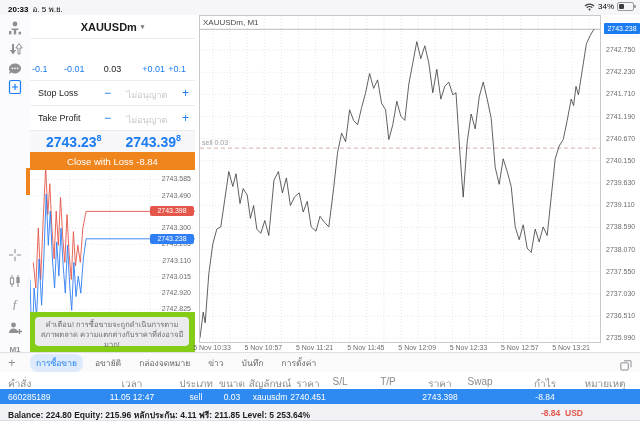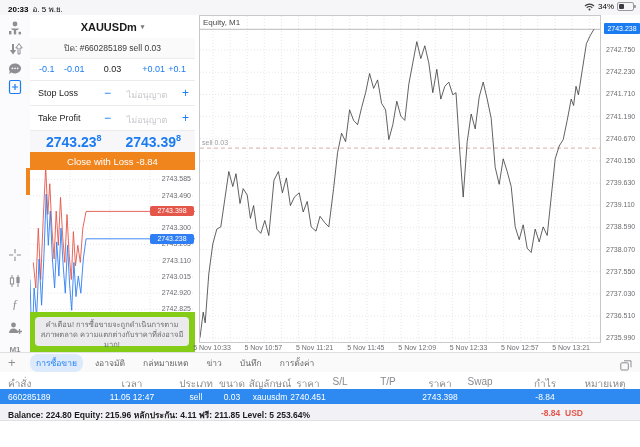--- a/index.html
+++ b/index.html
@@ -21,21 +21,21 @@
   .orange-strip{position:absolute;left:26px;top:168px;width:4px;height:27px;background:var(--button_orange);}
   
   .panel{position:absolute;left:30px;top:15px;width:165px;height:155px;background:#fff;border-right:1px solid #d6d6d9;}
   .sym-header{position:absolute;left:0;right:0;top:0;height:23px;border-bottom:1px solid #ececee;
               display:flex;align-items:center;justify-content:center;font-size:11px;font-weight:bold;color:#1c1c1e;}
   .sym-header .caret{font-size:7px;color:#7a7a7e;margin-left:4px;}
   .pos-info{position:absolute;left:0;right:0;top:23px;height:20px;background:#fafafa;border-bottom:1px solid #ececee;
             display:flex;align-items:center;justify-content:center;font-size:8.5px;color:#3a3a3c;}
   .vol-row{position:absolute;left:0;right:0;top:43px;height:22px;border-bottom:1px solid #ececee;font-size:9px;}
   .vol-row span{position:absolute;top:6px;}
-  .vol-dec-big{left:9px;color:var(--accent_blue);}
+  .vol-dec-big{left:2px;color:var(--accent_blue);}
   .vol-dec-sm{left:34px;color:var(--accent_blue);}
   .vol-val{left:50%;transform:translateX(-50%);color:#1c1c1e;}
   .vol-inc-sm{right:30px;color:var(--accent_blue);}
   .vol-inc-big{right:9px;color:var(--accent_blue);}
   .sltp-row{position:absolute;left:0;right:0;height:25px;border-bottom:1px solid #ececee;font-size:9px;}
   .sltp-row .lbl{position:absolute;left:8px;top:8px;color:#1c1c1e;}
   .sltp-row .minus{position:absolute;left:74px;top:6px;color:var(--accent_blue);font-size:12px;}
   .sltp-row .ph{position:absolute;left:86px;top:8px;width:62px;text-align:center;color:#c7c7cc;}
   .sltp-row .plus{position:absolute;right:6px;top:6px;color:var(--accent_blue);font-size:12px;}
   .price-row{position:absolute;left:0;right:0;top:116px;height:21px;background:#f7f7f9;border-bottom:1px solid #ececee;}
@@ -164,21 +164,20 @@
     </span>
     <span class="tf-label" style="top:330px">M1</span>
   </div>
   <div class="orange-strip"></div>
 
   <div class="panel">
     <div class="sym-header">
       <span>XAUUSDm</span>
       <span class="caret">▾</span>
     </div>
-    <div class="pos-info">ปิด: #660285189 sell 0.03</div>
     <div class="vol-row">
       <span class="vol-dec-big">-0.1</span>
       <span class="vol-dec-sm">-0.01</span>
       <span class="vol-val">0.03</span>
       <span class="vol-inc-sm">+0.01</span>
       <span class="vol-inc-big">+0.1</span>
     </div>
     <div class="sltp-row" style="top:65px">
       <span class="lbl">Stop Loss</span>
       <span class="minus">−</span>
@@ -226,21 +225,21 @@
         <div class="tick-badge" style="background: rgb(228, 86, 74); top: 36.4024px;">2743.398</div>
         <div class="tick-badge" style="background: rgb(47, 126, 243); top: 63.7759px;">2743.238</div>
       </div>
   </div>
 
   <div class="warnwrap">
     <div class="warnbox">คำเตือน! การซื้อขายจะถูกดำเนินการตามสภาพตลาด ความแตกต่างกับราคาที่ส่งอาจมีมาก!</div>
   </div>
 
   <div class="mainchart">
-    <div class="chart-title">Equity, M1</div>
+    <div class="chart-title">XAUUSDm, M1</div>
     <svg id="main-plot" width="400" height="326">
         <line x1="13.0" y1="0" x2="13.0" y2="326" class="grid"></line>
         <line x1="30.1" y1="0" x2="30.1" y2="326" class="grid"></line>
         <line x1="47.2" y1="0" x2="47.2" y2="326" class="grid"></line>
         <line x1="64.3" y1="0" x2="64.3" y2="326" class="grid"></line>
         <line x1="81.4" y1="0" x2="81.4" y2="326" class="grid"></line>
         <line x1="98.5" y1="0" x2="98.5" y2="326" class="grid"></line>
         <line x1="115.6" y1="0" x2="115.6" y2="326" class="grid"></line>
         <line x1="132.7" y1="0" x2="132.7" y2="326" class="grid"></line>
         <line x1="149.8" y1="0" x2="149.8" y2="326" class="grid"></line>
@@ -303,22 +302,22 @@
         <div class="time-label" style="left: 269.5px;">5 Nov 12:33</div>
         <div class="time-label" style="left: 320.8px;">5 Nov 12:57</div>
         <div class="time-label" style="left: 372.1px;">5 Nov 13:21</div>
       </div>
   </div>
 
   <div class="tabbar">
     <span class="plus-icon">+</span>
     <div class="tablist" id="tab-list">
         <span class="tab active">การซื้อขาย</span>
-        <span class="tab">งอาจมัติ</span>
-        <span class="tab">กล่หมายเหต</span>
+        <span class="tab">อขายัติ</span>
+        <span class="tab">กล่องจดหมาย</span>
         <span class="tab">ข่าว</span>
         <span class="tab">บันทึก</span>
         <span class="tab">การตั้งค่า</span>
       </div>
     <span class="detach">
       <svg width="12" height="11" viewBox="0 0 12 11">
           <rect x="0.8" y="2.8" width="7.5" height="7.2" rx="1" fill="none" stroke="currentColor" stroke-width="1"></rect>
           <path d="M4 0.8 h7 v6.5" fill="none" stroke="currentColor" stroke-width="1"></path>
         </svg>
     </span>

